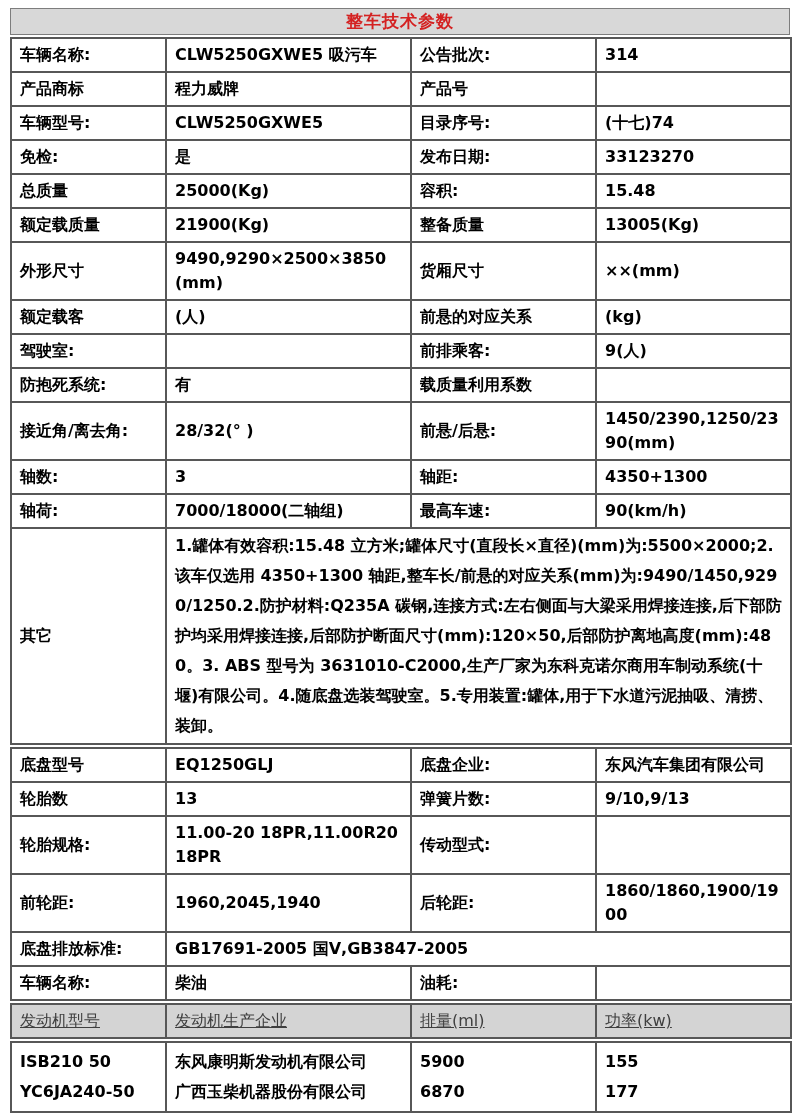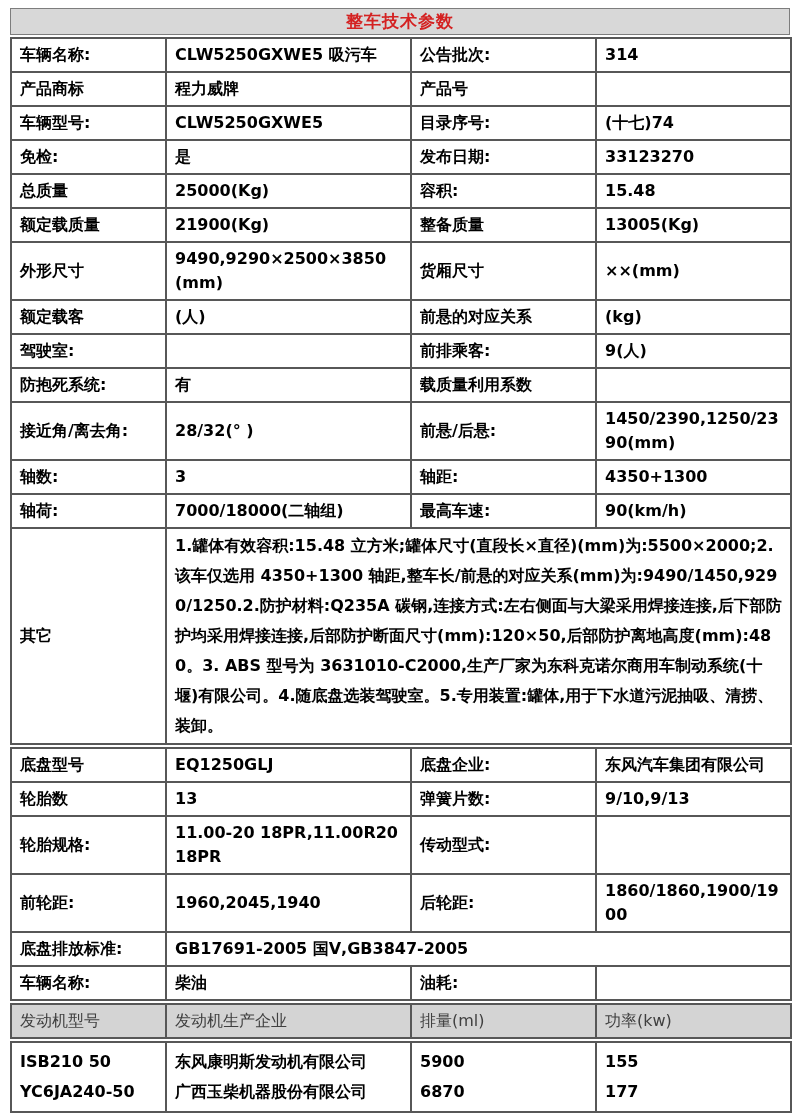--- a/index.html
+++ b/index.html
@@ -53,20 +53,21 @@
   td.other-text {
     line-height: 30px;
     padding: 2px 8px;
     font-weight: bold;
   }
 
   table.engine-header-table th {
     background: var(--engine-header-bg, #d4d4d4);
     color: var(--engine-header-text, #3f3f3f);
     font-weight: normal;
+    text-decoration: underline;
   }
 
   .engine-line { line-height: 30px; }
 </style>
 </head>
 <body>
 
 <div class="page">
 
   <div class="title-bar">

